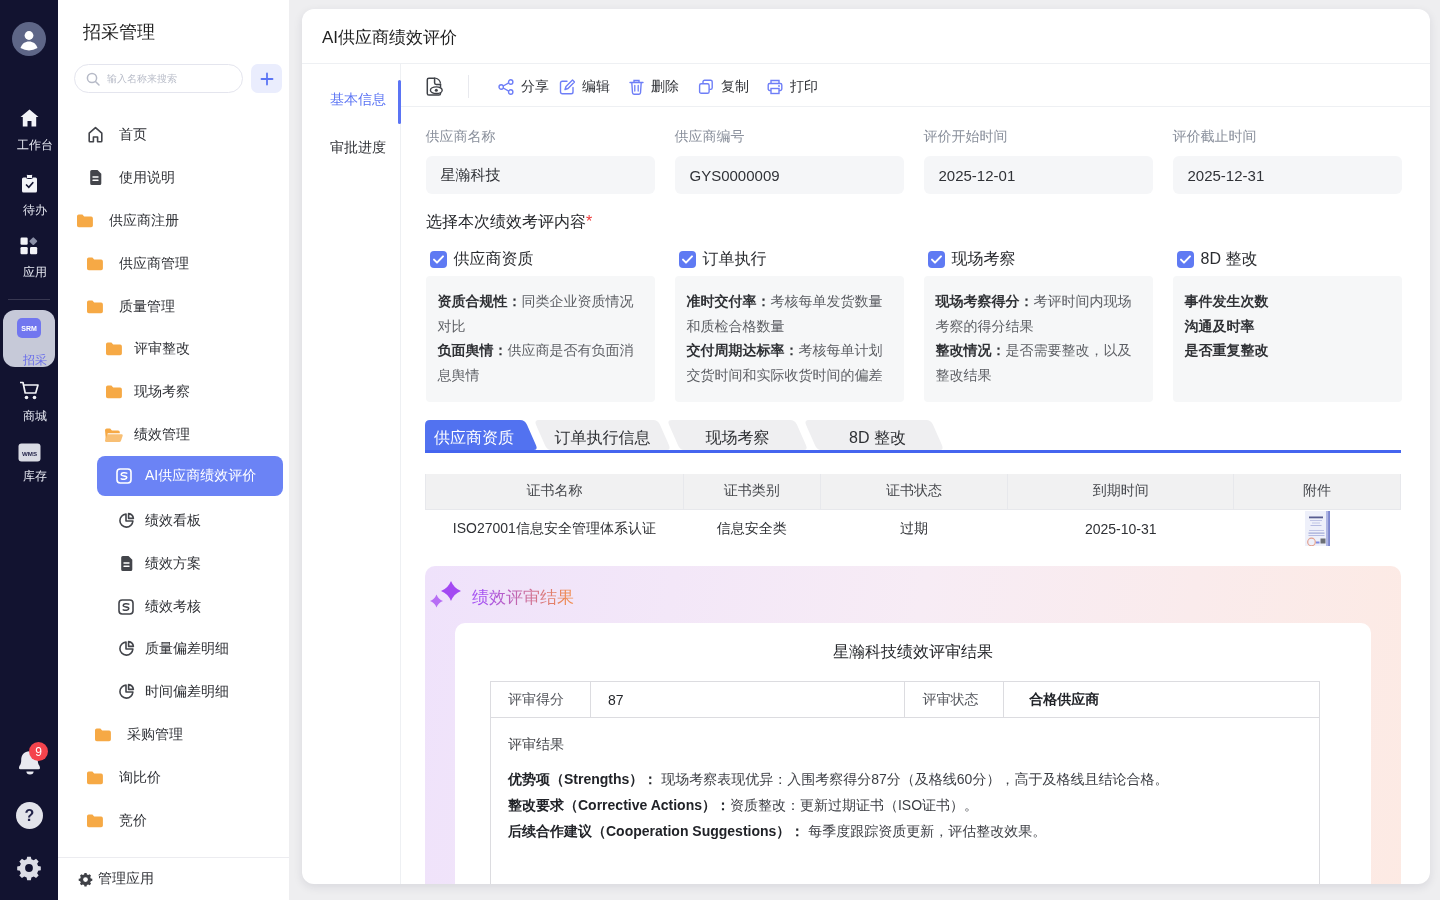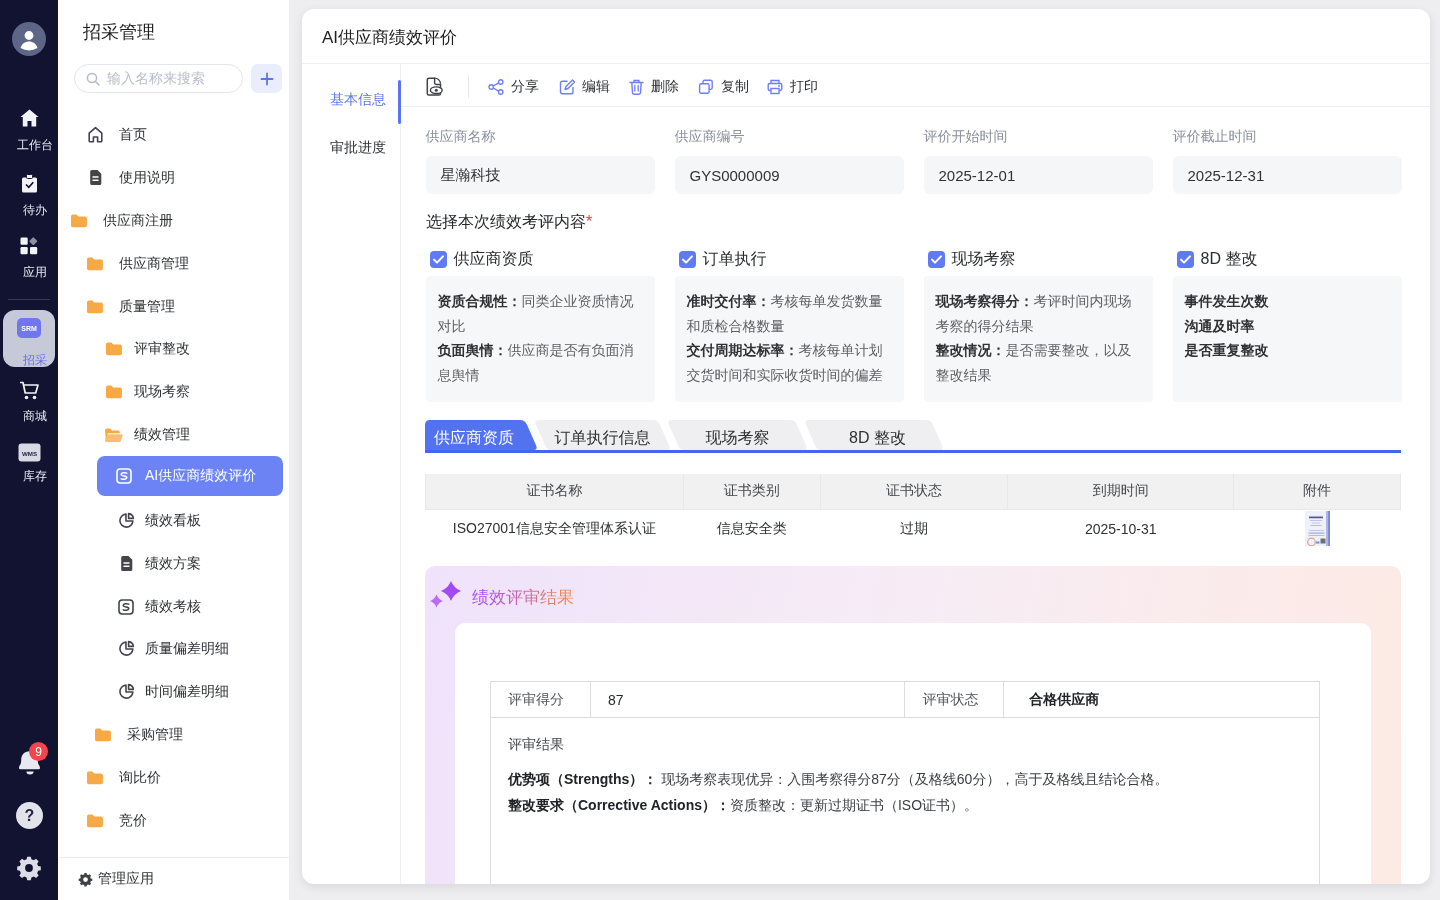--- a/index.html
+++ b/index.html
@@ -10,21 +10,21 @@
 
 
 #rail { left:0; top:0; width:58px; height:900px; background:#121330; }
 .rail-label { width:70px; text-align:center; font-size:12px; color:#e7e9f2; }
 .rail-ico { left:0; width:58px; display:flex; justify-content:center; }
 
 
 #menu { left:58px; top:0; width:231px; height:900px; background:#fff; }
 .m-title { left:83px; top:20px; font-size:18px; font-weight:500; color:#1f1f1f; }
 .m-search { left:74px; top:64px; width:169px; height:29px; border:1px solid #e4e5ee; border-radius:15px; display:flex; align-items:center; padding-left:11px; }
-.m-search span { color:#b9bdc9; font-size:14px; margin-left:7px;text-align:center; }
+.m-search span { color:#b9bdc9; font-size:10px; margin-left:7px;text-align:center; }
 .m-plus { left:251px; top:64px; width:31px; height:29px; background:#eaedfd; border-radius:7px; display:flex; align-items:center; justify-content:center; }
 .mi { height:43px; display:flex; align-items:center; font-size:14px; color:#303237; }
 .mi .ic { display:inline-flex; width:20px; justify-content:center; }
 .mi-active { left:97px; width:186px; height:40px; background:#6b83f5; border-radius:8px; color:#fff; display:flex; align-items:center; }
 .m-bottom { left:58px; top:857px; width:231px; height:43px; border-top:1px solid #ececf0; background:#fff; display:flex; align-items:center; padding-left:20px; font-size:14px; color:#303237;}
 
 
 #card { left:302px; top:9px; width:1128px; height:875px; background:#fff; border-radius:12px; overflow:hidden; box-shadow:0 3px 10px rgba(25,30,60,0.10); }
 .c-title { left:20px; top:17px; font-size:17px; font-weight:500; color:#1f1f1f; }
 .c-hline { left:0; top:54px; width:1128px; height:1px; background:#eef0f3; }
@@ -161,21 +161,21 @@
       </div>
       <div class="abs mi" style="left:85px; top:156px;">
         <span class="ic">
           <svg width="15" height="17" viewBox="0 0 15 17">
             <path d="M2.2 2.6 A1.6 1.6 0 0 1 3.8 1 h5.7 L13.3 4.8 V14.4 a1.6 1.6 0 0 1-1.6 1.6 H3.8 a1.6 1.6 0 0 1-1.6-1.6 z" fill="#43454b"></path>
             <path d="M5 8 h5 M5 11.2 h5" stroke="#fff" stroke-width="1.4" stroke-linecap="round"></path>
           </svg>
         </span>
         <span style="margin-left:14px;">使用说明</span>
       </div>
-      <div class="abs mi" style="left:69px; top:199px;">
+      <div class="abs mi" style="left:75px; top:199px;">
         <span class="ic">
           <svg width="18" height="15" viewBox="0 0 18 15">
             <path d="M1 3.2 a1.8 1.8 0 0 1 1.8-1.8 h3.6 l1.8 2.2 h6.9 a1.8 1.8 0 0 1 1.8 1.8 v7 a1.8 1.8 0 0 1-1.8 1.8 H2.8 A1.8 1.8 0 0 1 1 12.4 z" fill="#f6a945"></path>
           </svg>
         </span>
         <span style="margin-left:14px;">供应商注册</span>
       </div>
       <div class="abs mi" style="left:85px; top:242px;">
         <span class="ic">
           <svg width="18" height="15" viewBox="0 0 18 15">
@@ -315,21 +315,21 @@
     <div id="toolbar">
         <div class="abs" style="left:124px; top:68px;">
           <svg width="20" height="21" viewBox="0 0 20 21">
             <path d="M8.6 1.2 H2.9 Q1.3 1.2 1.3 2.8 V16.4 Q1.3 18 2.9 18 H12.9 Q14.5 18 14.5 16.4 V7.4" fill="none" stroke="#3f4248" stroke-width="1.5" stroke-linecap="round"></path>
             <path d="M8.6 1.2 V5.8 Q8.6 7.4 10.2 7.4 H14.5" fill="none" stroke="#3f4248" stroke-width="1.5" stroke-linecap="round"></path>
             <path d="M9.2 1.1 Q13.8 1.8 14.6 6.6" fill="none" stroke="#3f4248" stroke-width="1.3"></path>
             <ellipse cx="10.3" cy="13.2" rx="5.9" ry="3.3" fill="#fff" stroke="#3f4248" stroke-width="1.4"></ellipse>
             <circle cx="10.3" cy="13.2" r="1.5" fill="#3f4248"></circle>
           </svg>
         </div>
-        <div class="abs tool" style="left:186px;text-align:right;">
+        <div class="abs tool" style="left:196px;text-align:right;">
           <svg width="16" height="16" viewBox="0 0 16 16">
             <circle cx="12.7" cy="3" r="2.2" fill="none" stroke="#6e7ef7" stroke-width="1.4"></circle>
             <circle cx="3.2" cy="8" r="2.2" fill="none" stroke="#6e7ef7" stroke-width="1.4"></circle>
             <circle cx="12.7" cy="13" r="2.2" fill="none" stroke="#6e7ef7" stroke-width="1.4"></circle>
             <path d="M5.2 7 L10.7 3.9 M5.2 9 L10.7 12.1" stroke="#6e7ef7" stroke-width="1.4"></path>
           </svg>
           <span>分享</span>
         </div>
         <div class="abs tool" style="left:257px;">
           <svg width="16" height="16" viewBox="0 0 16 16">
@@ -454,31 +454,33 @@
 
     <div id="aipanel" class="abs"></div>
     <div class="abs" style="left:126px; top:568px;">
       <svg width="34" height="34" viewBox="0 0 34 34">
           <path d="M23 4 Q25.8 11.2 33 14 Q25.8 16.8 23 24 Q20.2 16.8 13 14 Q20.2 11.2 23 4 Z" fill="#a34af2"></path>
           <path d="M8.5 17.5 Q10.3 22.2 15 24 Q10.3 25.8 8.5 30.5 Q6.7 25.8 2 24 Q6.7 22.2 8.5 17.5 Z" fill="#b76ef5"></path>
         </svg>
     </div>
     <div class="abs ai-title">绩效评审结果</div>
     <div id="aicard" class="abs">
+      <div class="abs aic-title">星瀚科技绩效评审结果</div>
       <table class="atable abs">
         <tbody>
             <tr>
           <td style="width:100px;">评审得分</td>
           <td style="width:315px; color:#26282c;">87</td>
           <td style="width:99px;">评审状态</td>
           <td style="width:316px; padding-left:25px;"><b style="color:#212328;">合格供应商</b></td>
         </tr>
       </tbody>
         </table>
       <div class="abs arow2">
         <div>评审结果</div>
         <div class="ln"><b>优势项（Strengths）：</b> 现场考察表现优异：入围考察得分87分（及格线60分），高于及格线且结论合格。</div>
         <div class="ln" style="margin-top:0;"><b>整改要求（Corrective Actions）：</b>资质整改：更新过期证书（ISO证书）。</div>
+        <div class="ln" style="margin-top:0;"><b>后续合作建议（Cooperation Suggestions）：</b> 每季度跟踪资质更新，评估整改效果。</div>
       </div>
     </div>
   </div>
 
 </div>
 
 </body></html>

